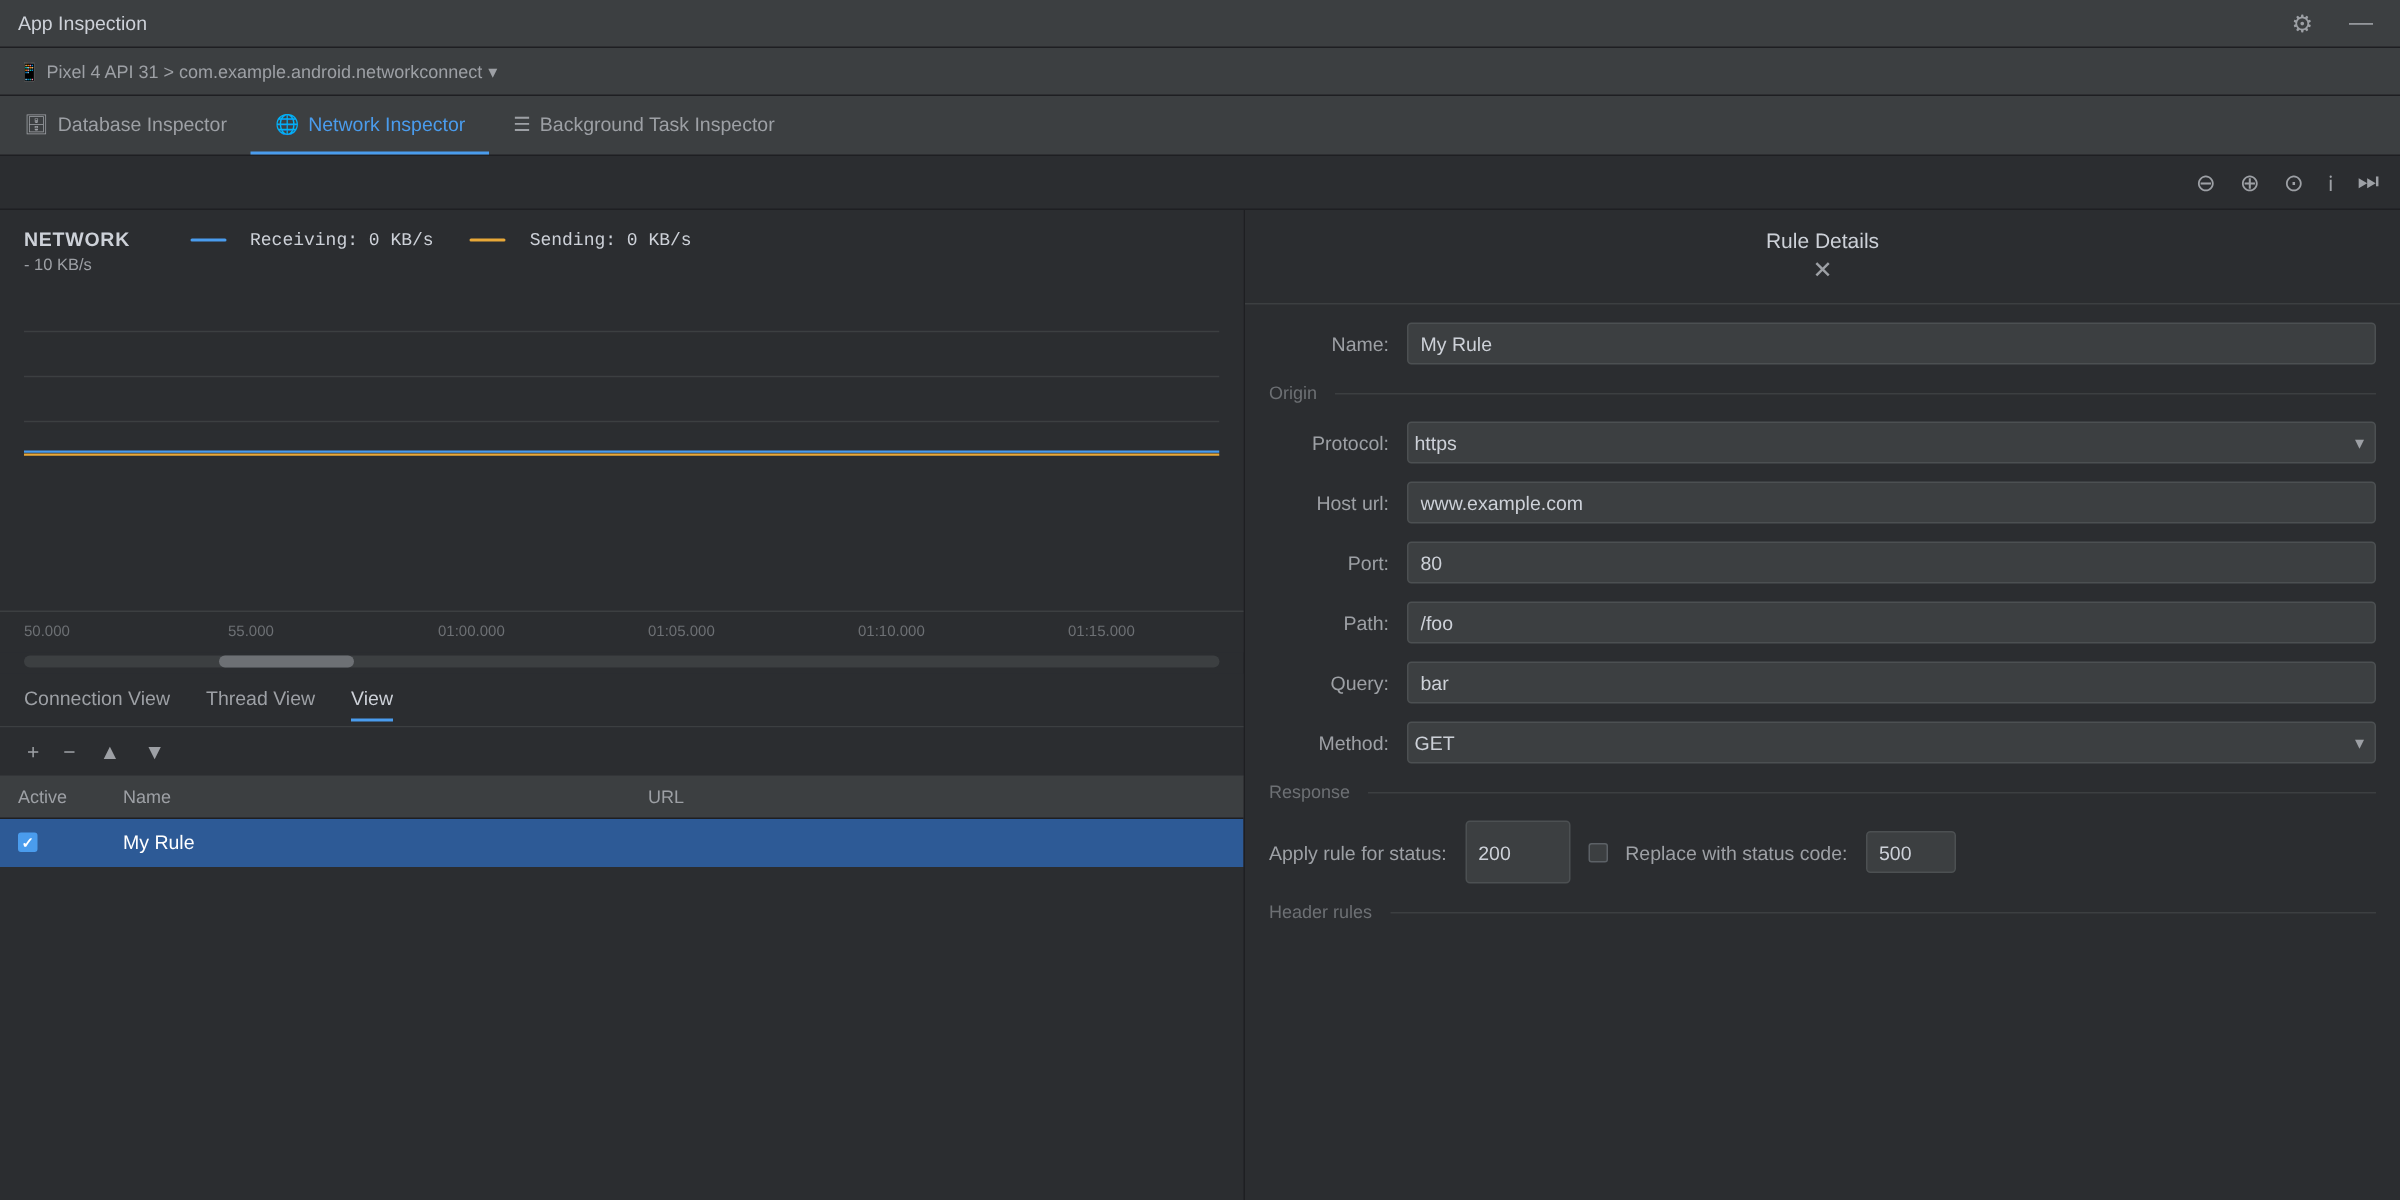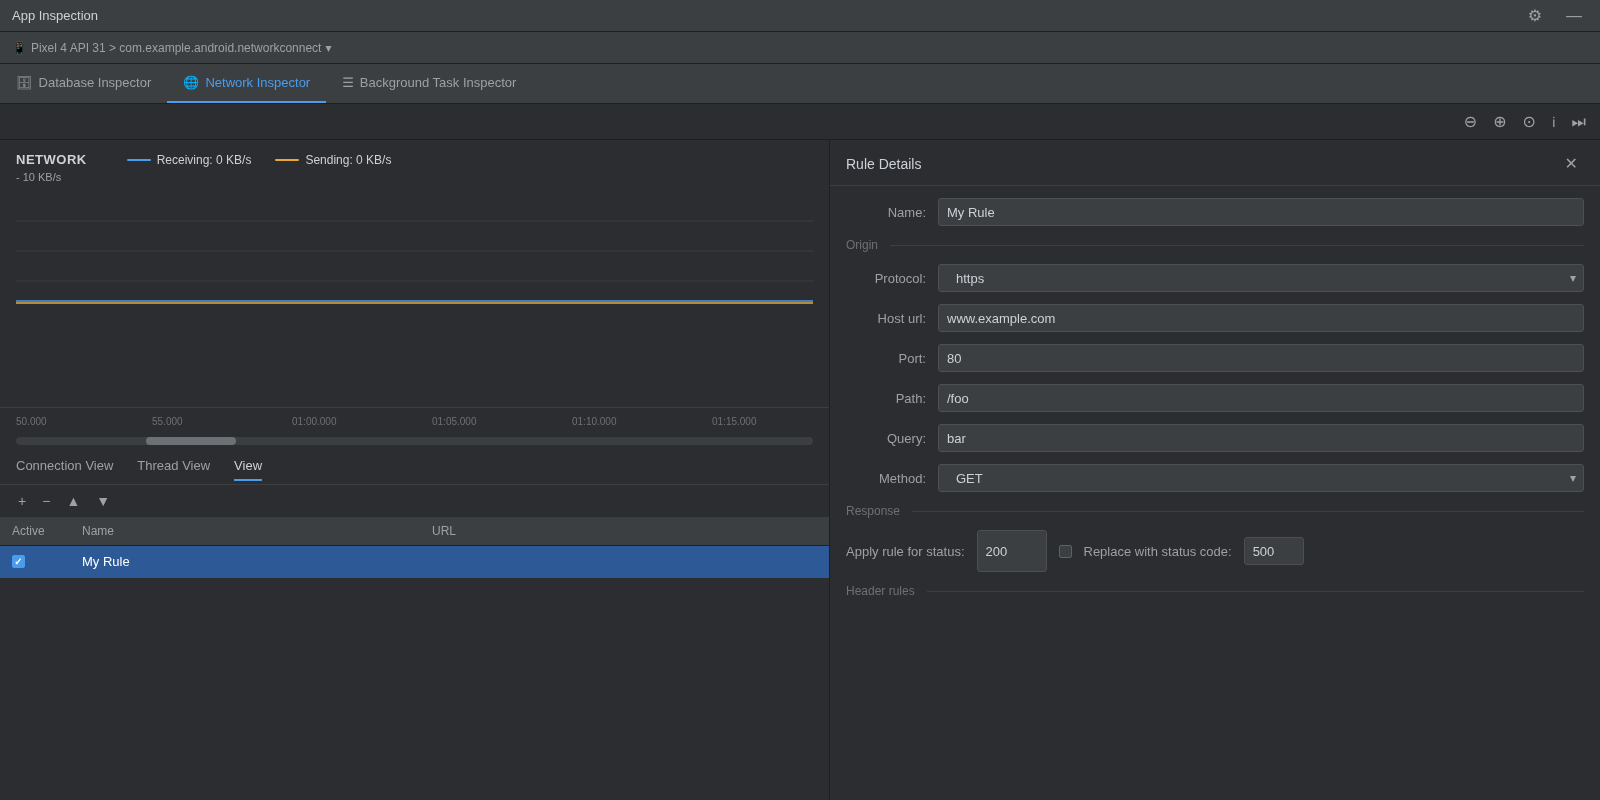--- a/index.html
+++ b/index.html
@@ -142,21 +142,22 @@
     }
     .chart-legend {
       display: flex;
       align-items: center;
       gap: 24px;
       font-size: 12px;
     }
     .legend-item {
       display: flex;
       align-items: center;
-      gap: 6px;
+      gap: 16px;
+      font-family: Liberation Mono, monospace;
     }
     .legend-line {
       width: 24px;
       height: 2px;
       border-radius: 1px;
     }
     .chart-subtitle {
       font-size: 11px;
       color: #9da0a5;
       margin-bottom: 8px;
@@ -321,20 +322,21 @@
       display: flex;
       flex-direction: column;
       overflow-y: auto;
     }
     .rule-details-header {
       display: flex;
       align-items: center;
       justify-content: space-between;
       padding: 12px 16px 10px;
       border-bottom: 1px solid #3c3f41;
+      flex-direction: column;
     }
     .rule-details-title {
       font-size: 14px;
       color: #cdd1d8;
       font-weight: 500;
     }
     .close-btn {
       background: none;
       border: none;
       color: #9da0a5;
@@ -384,21 +386,21 @@
       transform: translateY(-50%);
       color: #9da0a5;
       pointer-events: none;
       font-size: 12px;
     }
     .select-wrapper select {
       width: 100%;
       background: #3c3f41;
       border: 1px solid #4c5052;
       border-radius: 3px;
-      padding: 4px 17px;
+      padding: 4px 4px;
       color: #cdd1d8;
       font-size: 13px;
       height: 28px;
       outline: none;
       appearance: none;
       -webkit-appearance: none;
       cursor: pointer;
     }
 
     

